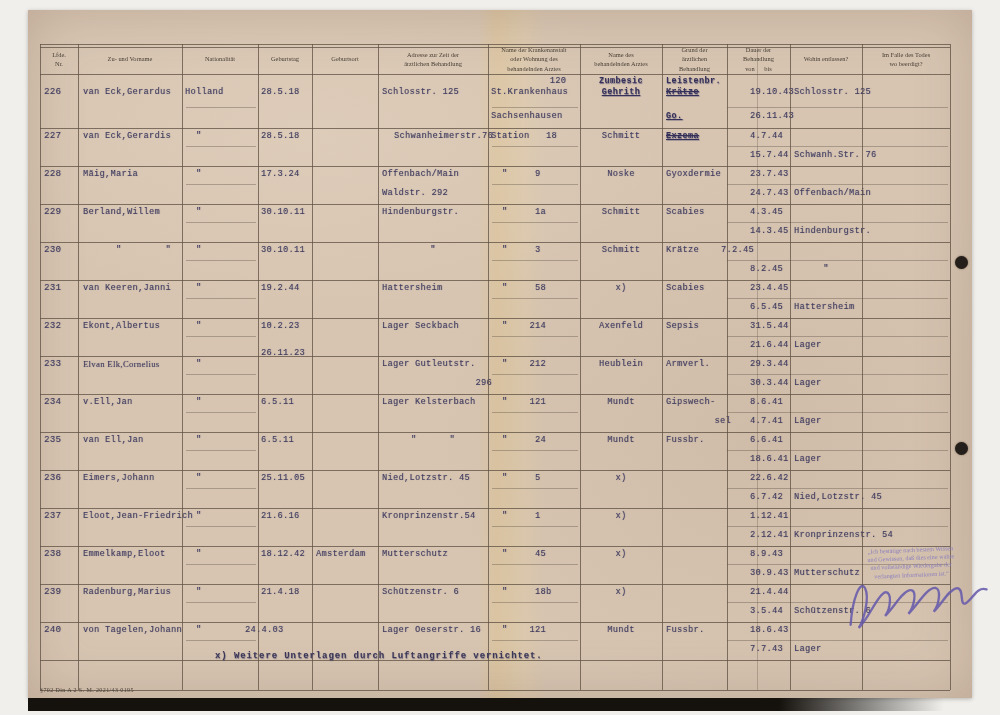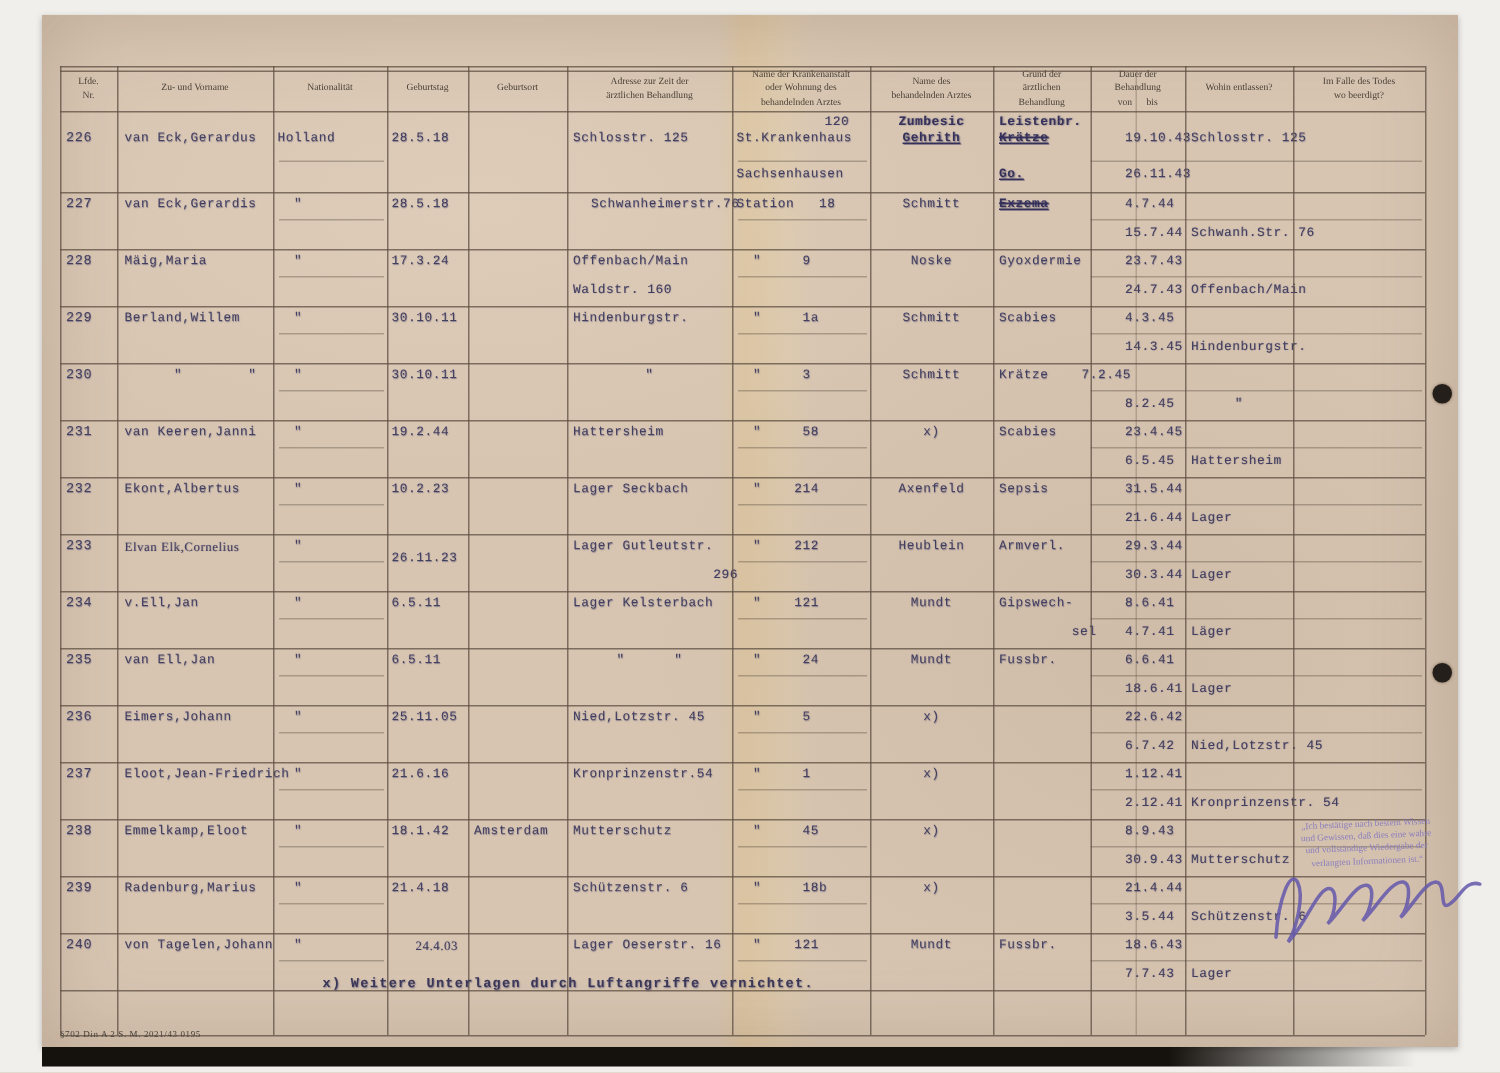--- a/index.html
+++ b/index.html
@@ -105,21 +105,21 @@
     <div class="cell c-wohin" style="left: 790px; top: 150px; width: 72px;">Schwanh.Str. 76</div>
     <div class="cell c-nr" style="left: 40px; top: 169px; width: 38px;">228</div>
     <div class="cell c-name" style="left: 78px; top: 169px; width: 104px;">Mäig,Maria</div>
     <div class="cell c-nat" style="left: 182px; top: 169px; width: 76px;">  "</div>
     <div class="cell c-geb" style="left: 258px; top: 169px; width: 54px;">17.3.24</div>
     <div class="cell c-adr" style="left: 378px; top: 169px; width: 110px;">Offenbach/Main</div>
     <div class="cell c-anst" style="left: 488px; top: 169px; width: 92px;">  "     9</div>
     <div class="cell c-arzt" style="left: 580px; top: 169px; width: 82px;">Noske</div>
     <div class="cell c-grund" style="left: 662px; top: 169px; width: 65px;">Gyoxdermie</div>
     <div class="cell c-dat" style="left: 727px; top: 169px; width: 63px;">23.7.43</div>
-    <div class="cell c-adr" style="left: 378px; top: 188px; width: 110px;">Waldstr. 160</div>
+    <div class="cell c-adr" style="left: 378px; top: 188px; width: 110px;">Waldstr. 292</div>
     <div class="cell c-dat" style="left: 727px; top: 188px; width: 63px;">24.7.43</div>
     <div class="cell c-wohin" style="left: 790px; top: 188px; width: 72px;">Offenbach/Main</div>
     <div class="cell c-nr" style="left: 40px; top: 207px; width: 38px;">229</div>
     <div class="cell c-name" style="left: 78px; top: 207px; width: 104px;">Berland,Willem</div>
     <div class="cell c-nat" style="left: 182px; top: 207px; width: 76px;">  "</div>
     <div class="cell c-geb" style="left: 258px; top: 207px; width: 54px;">30.10.11</div>
     <div class="cell c-adr" style="left: 378px; top: 207px; width: 110px;">Hindenburgstr.</div>
     <div class="cell c-anst" style="left: 488px; top: 207px; width: 92px;">  "     1a</div>
     <div class="cell c-arzt" style="left: 580px; top: 207px; width: 82px;">Schmitt</div>
     <div class="cell c-grund" style="left: 662px; top: 207px; width: 65px;">Scabies</div>
@@ -155,21 +155,21 @@
     <div class="cell c-adr" style="left: 378px; top: 321px; width: 110px;">Lager Seckbach</div>
     <div class="cell c-anst" style="left: 488px; top: 321px; width: 92px;">  "    214</div>
     <div class="cell c-arzt" style="left: 580px; top: 321px; width: 82px;">Axenfeld</div>
     <div class="cell c-grund" style="left: 662px; top: 321px; width: 65px;">Sepsis</div>
     <div class="cell c-dat" style="left: 727px; top: 321px; width: 63px;">31.5.44</div>
     <div class="cell c-dat" style="left: 727px; top: 340px; width: 63px;">21.6.44</div>
     <div class="cell c-wohin" style="left: 790px; top: 340px; width: 72px;">Lager</div>
     <div class="cell c-nr" style="left: 40px; top: 359px; width: 38px;">233</div>
     <div class="cell c-name" style="left: 78px; top: 359px; width: 104px; font-family: Liberation Serif, serif;">Elvan Elk,Cornelius</div>
     <div class="cell c-nat" style="left: 182px; top: 359px; width: 76px;">  "</div>
-    <div class="cell c-geb" style="left: 258px; top: 367px; width: 54px;">26.11.23</div>
+    <div class="cell c-geb" style="left: 258px; top: 348px; width: 54px;">26.11.23</div>
     <div class="cell c-adr" style="left: 378px; top: 359px; width: 110px;">Lager Gutleutstr.</div>
     <div class="cell c-anst" style="left: 488px; top: 359px; width: 92px;">  "    212</div>
     <div class="cell c-arzt" style="left: 580px; top: 359px; width: 82px;">Heublein</div>
     <div class="cell c-grund" style="left: 662px; top: 359px; width: 65px;">Armverl.</div>
     <div class="cell c-dat" style="left: 727px; top: 359px; width: 63px;">29.3.44</div>
     <div class="cell c-adr s-right" style="left: 378px; top: 378px; width: 110px;">296</div>
     <div class="cell c-dat" style="left: 727px; top: 378px; width: 63px;">30.3.44</div>
     <div class="cell c-wohin" style="left: 790px; top: 378px; width: 72px;">Lager</div>
     <div class="cell c-nr" style="left: 40px; top: 397px; width: 38px;">234</div>
     <div class="cell c-name" style="left: 78px; top: 397px; width: 104px;">v.Ell,Jan</div>
@@ -210,42 +210,42 @@
     <div class="cell c-geb" style="left: 258px; top: 511px; width: 54px;">21.6.16</div>
     <div class="cell c-adr" style="left: 378px; top: 511px; width: 110px;">Kronprinzenstr.54</div>
     <div class="cell c-anst" style="left: 488px; top: 511px; width: 92px;">  "     1</div>
     <div class="cell c-arzt" style="left: 580px; top: 511px; width: 82px;">x)</div>
     <div class="cell c-dat" style="left: 727px; top: 511px; width: 63px;">1.12.41</div>
     <div class="cell c-dat" style="left: 727px; top: 530px; width: 63px;">2.12.41</div>
     <div class="cell c-wohin" style="left: 790px; top: 530px; width: 72px;">Kronprinzenstr. 54</div>
     <div class="cell c-nr" style="left: 40px; top: 549px; width: 38px;">238</div>
     <div class="cell c-name" style="left: 78px; top: 549px; width: 104px;">Emmelkamp,Eloot</div>
     <div class="cell c-nat" style="left: 182px; top: 549px; width: 76px;">  "</div>
-    <div class="cell c-geb" style="left: 258px; top: 549px; width: 54px;">18.1.42</div>
+    <div class="cell c-geb" style="left: 258px; top: 549px; width: 54px;">18.12.42</div>
     <div class="cell c-ort" style="left: 312px; top: 549px; width: 66px;">Amsterdam</div>
     <div class="cell c-adr" style="left: 378px; top: 549px; width: 110px;">Mutterschutz</div>
     <div class="cell c-anst" style="left: 488px; top: 549px; width: 92px;">  "     45</div>
     <div class="cell c-arzt" style="left: 580px; top: 549px; width: 82px;">x)</div>
     <div class="cell c-dat" style="left: 727px; top: 549px; width: 63px;">8.9.43</div>
     <div class="cell c-dat" style="left: 727px; top: 568px; width: 63px;">30.9.43</div>
     <div class="cell c-wohin" style="left: 790px; top: 568px; width: 72px;">Mutterschutz</div>
     <div class="cell c-nr" style="left: 40px; top: 587px; width: 38px;">239</div>
     <div class="cell c-name" style="left: 78px; top: 587px; width: 104px;">Radenburg,Marius</div>
     <div class="cell c-nat" style="left: 182px; top: 587px; width: 76px;">  "</div>
     <div class="cell c-geb" style="left: 258px; top: 587px; width: 54px;">21.4.18</div>
     <div class="cell c-adr" style="left: 378px; top: 587px; width: 110px;">Schützenstr. 6</div>
     <div class="cell c-anst" style="left: 488px; top: 587px; width: 92px;">  "     18b</div>
     <div class="cell c-arzt" style="left: 580px; top: 587px; width: 82px;">x)</div>
     <div class="cell c-dat" style="left: 727px; top: 587px; width: 63px;">21.4.44</div>
     <div class="cell c-dat" style="left: 727px; top: 606px; width: 63px;">3.5.44</div>
     <div class="cell c-wohin" style="left: 790px; top: 606px; width: 72px;">Schützenstr. 6</div>
     <div class="cell c-nr" style="left: 40px; top: 625px; width: 38px;">240</div>
     <div class="cell c-name" style="left: 78px; top: 625px; width: 104px;">von Tagelen,Johann</div>
     <div class="cell c-nat" style="left: 182px; top: 625px; width: 76px;">  "</div>
-    <div class="cell c-geb" style="left: 274px; top: 625px; width: 54px; font-family: Liberation Serif, serif;">24.4.03</div>
+    <div class="cell c-geb" style="left: 242px; top: 625px; width: 54px;">24.4.03</div>
     <div class="cell c-adr" style="left: 378px; top: 625px; width: 110px;">Lager Oeserstr. 16</div>
     <div class="cell c-anst" style="left: 488px; top: 625px; width: 92px;">  "    121</div>
     <div class="cell c-arzt" style="left: 580px; top: 625px; width: 82px;">Mundt</div>
     <div class="cell c-grund" style="left: 662px; top: 625px; width: 65px;">Fussbr.</div>
     <div class="cell c-dat" style="left: 727px; top: 625px; width: 63px;">18.6.43</div>
     <div class="cell c-dat" style="left: 727px; top: 644px; width: 63px;">7.7.43</div>
     <div class="cell c-wohin" style="left: 790px; top: 644px; width: 72px;">Lager</div>
     <div class="hl" style="left: 40px; top: 44px; width: 910px;"></div>
     <div class="hl" style="left: 40px; top: 47px; width: 910px;"></div>
     <div class="hl" style="left: 40px; top: 74px; width: 910px;"></div>

